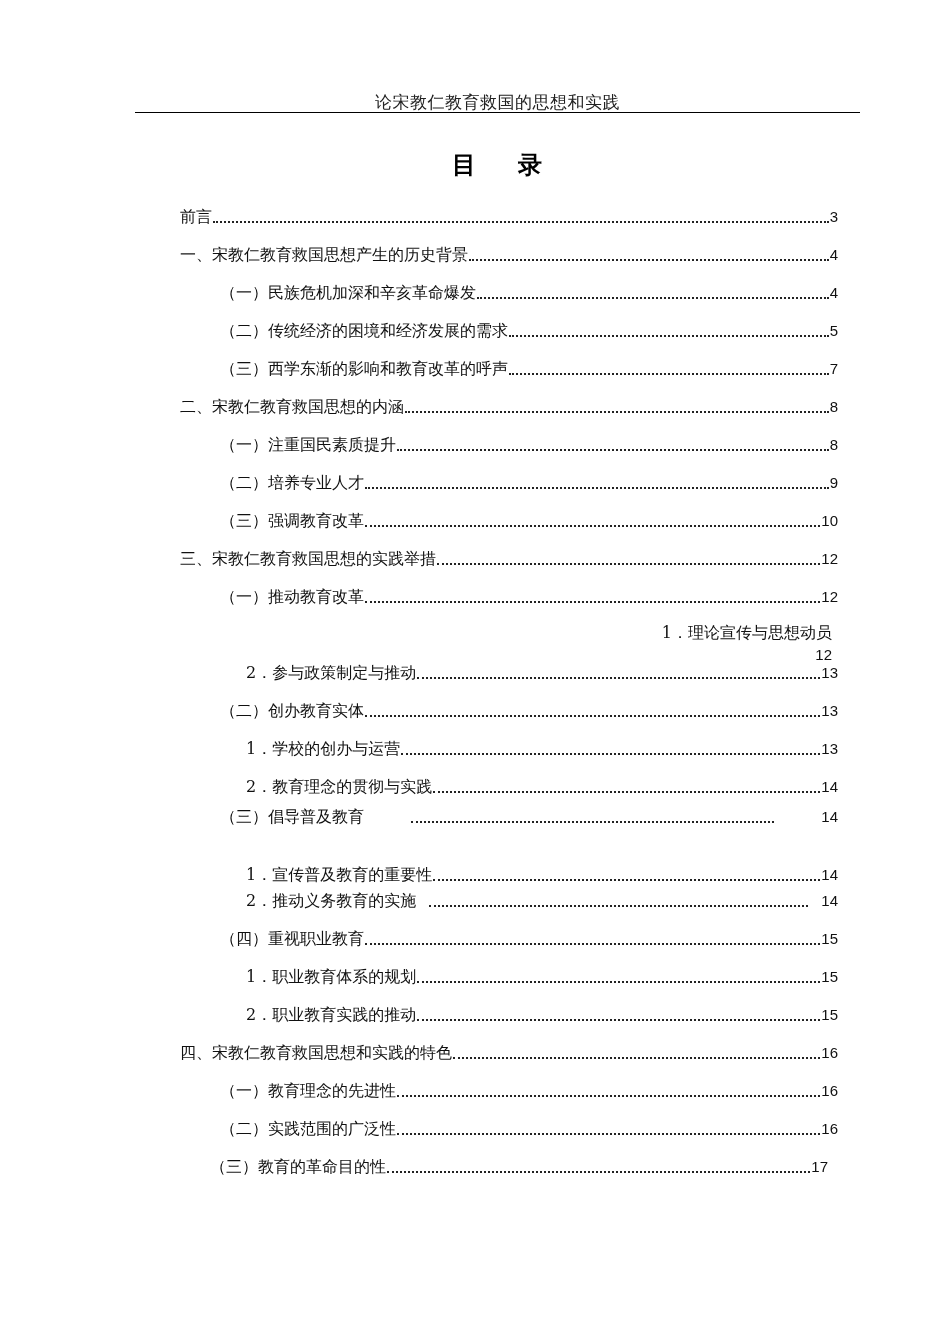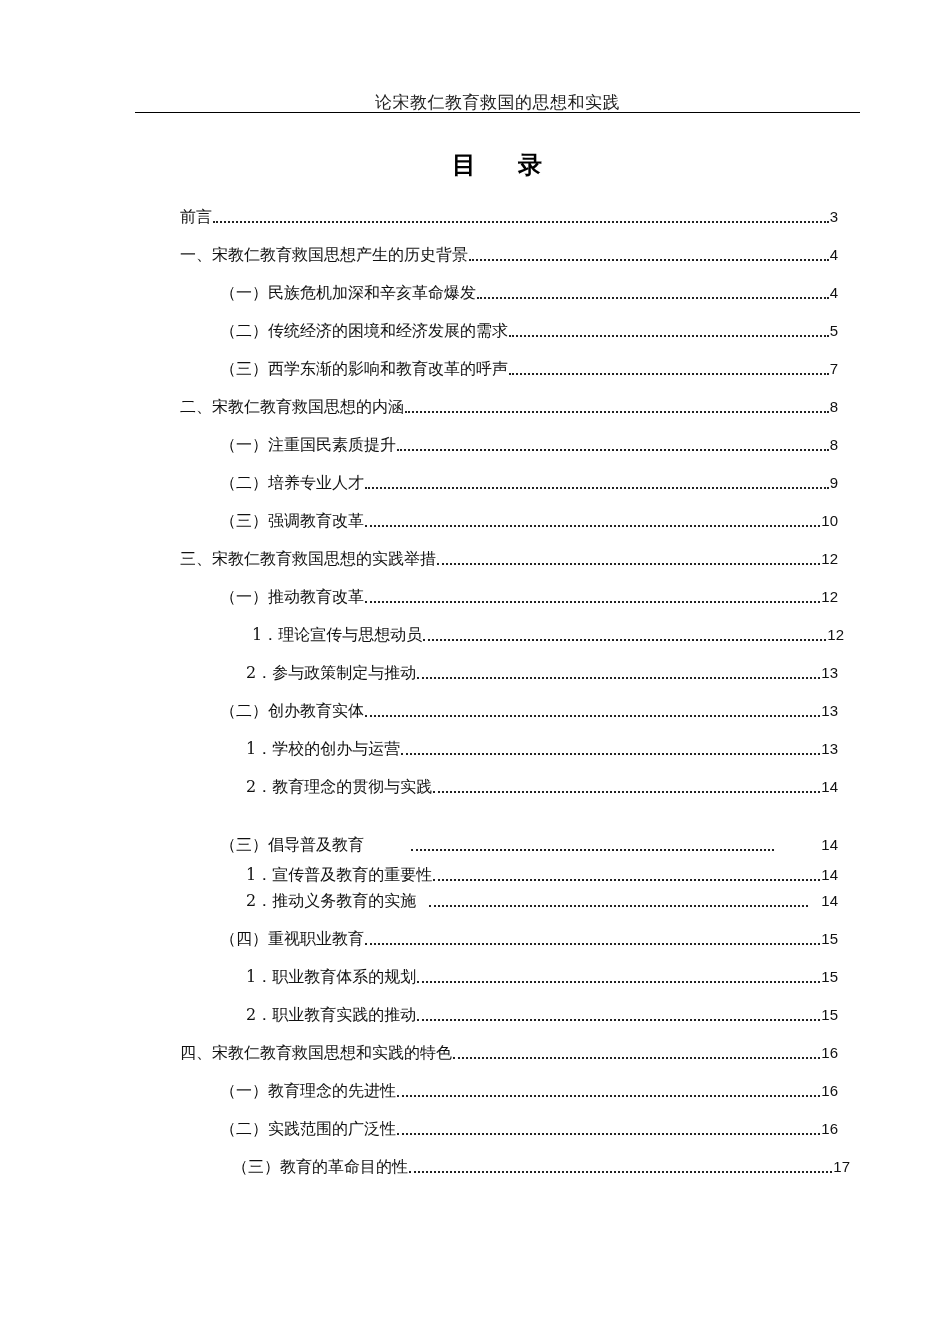--- a/index.html
+++ b/index.html
@@ -82,21 +82,21 @@
       <div class="toc-row lvl1" style="top: 342px; left: 0px; width: 658px;">
         <span class="label">三、宋教仁教育救国思想的实践举措</span>
         <span class="leader"></span>
         <span class="page-num">12</span>
       </div>
       <div class="toc-row lvl2" style="top: 380px; left: 40px; width: 618px;">
         <span class="label">（一）推动教育改革</span>
         <span class="leader"></span>
         <span class="page-num">12</span>
       </div>
-      <div class="toc-row lvl3" style="top: 418px; left: 72px; width: 592px;">
+      <div class="toc-row lvl3" style="top: 418px; left: 60px; width: 592px; flex-direction: column;">
         <span class="label">1．理论宣传与思想动员</span>
         <span class="leader"></span>
         <span class="page-num">12</span>
       </div>
       <div class="toc-row lvl3" style="top: 456px; left: 66px; width: 592px;">
         <span class="label">2．参与政策制定与推动</span>
         <span class="leader"></span>
         <span class="page-num">13</span>
       </div>
       <div class="toc-row lvl2" style="top: 494px; left: 40px; width: 618px; text-align: right;">
@@ -107,21 +107,21 @@
       <div class="toc-row lvl3" style="top: 532px; left: 66px; width: 592px;">
         <span class="label">1．学校的创办与运营</span>
         <span class="leader"></span>
         <span class="page-num">13</span>
       </div>
       <div class="toc-row lvl3" style="top: 570px; left: 66px; width: 592px;">
         <span class="label">2．教育理念的贯彻与实践</span>
         <span class="leader"></span>
         <span class="page-num">14</span>
       </div>
-      <div class="toc-row lvl2" style="top: 628px; left: 40px; width: 618px; gap: 46px;">
+      <div class="toc-row lvl2" style="top: 600px; left: 40px; width: 618px; gap: 46px;">
         <span class="label">（三）倡导普及教育</span>
         <span class="leader"></span>
         <span class="page-num">14</span>
       </div>
       <div class="toc-row lvl3" style="top: 658px; left: 66px; width: 592px;">
         <span class="label">1．宣传普及教育的重要性</span>
         <span class="leader"></span>
         <span class="page-num">14</span>
       </div>
       <div class="toc-row lvl3" style="top: 684px; left: 66px; width: 592px; gap: 12px;">
@@ -152,19 +152,19 @@
       <div class="toc-row lvl2" style="top: 874px; left: 40px; width: 618px;">
         <span class="label">（一）教育理念的先进性</span>
         <span class="leader"></span>
         <span class="page-num">16</span>
       </div>
       <div class="toc-row lvl2" style="top: 912px; left: 40px; width: 618px;">
         <span class="label">（二）实践范围的广泛性</span>
         <span class="leader"></span>
         <span class="page-num">16</span>
       </div>
-      <div class="toc-row lvl2" style="top: 950px; left: 52px; width: 618px;">
+      <div class="toc-row lvl2" style="top: 950px; left: 30px; width: 618px;">
         <span class="label">（三）教育的革命目的性</span>
         <span class="leader"></span>
         <span class="page-num">17</span>
       </div>
     </div>
 </div>
 
 </body></html>

